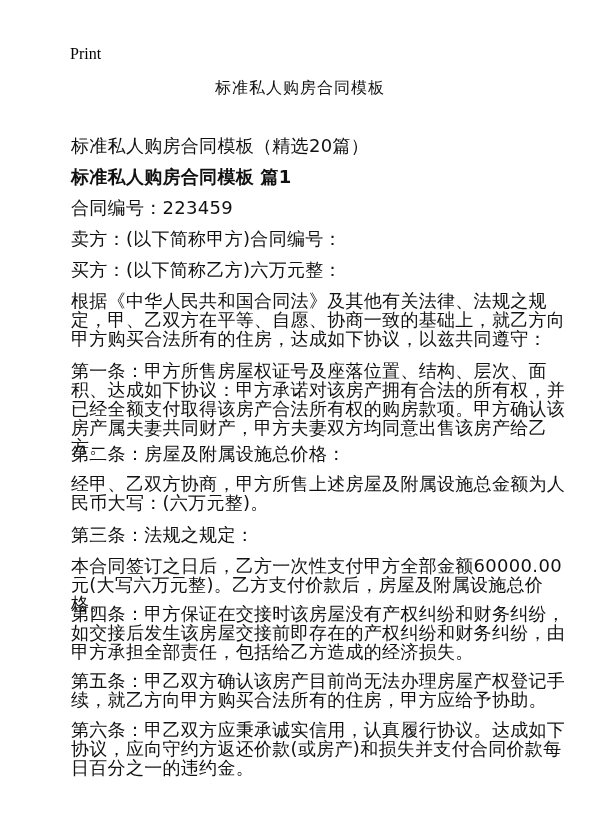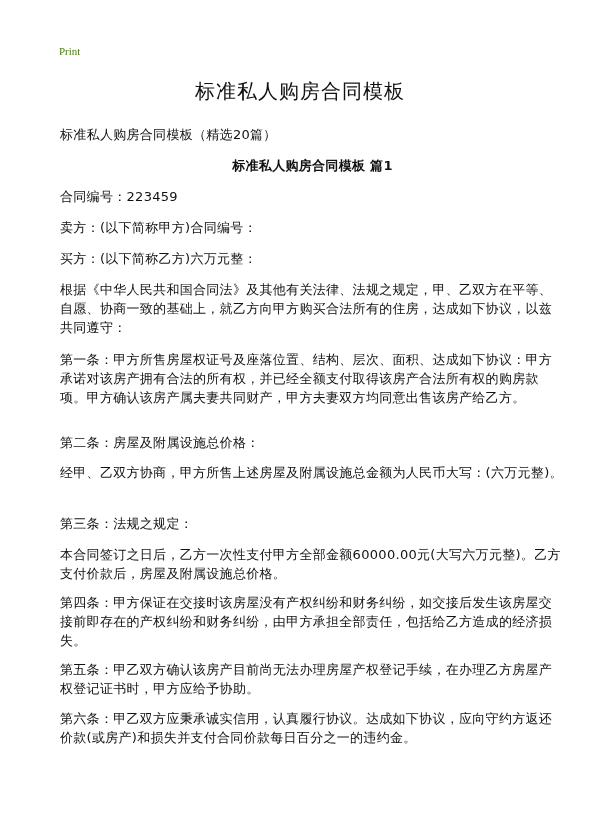--- a/index.html
+++ b/index.html
@@ -2,46 +2,46 @@
 <html><head>
   <meta charset="utf-8">
   <style>
     html, body { margin: 0; padding: 0; background: #ffffff; }
     body {
       width: 600px; height: 828px; overflow: hidden; position: relative;
       font-family: "DejaVu Sans", sans-serif; color: #111111;
     }
     .page { position: absolute; left: 55px; top: 0; width: 505px; }
     .print-label {
-      position: absolute; top: 45px; left: 4px;
-      font-family: "Liberation Serif", serif; font-size: 11px; color: #4d7c0f;
+      position: absolute; top: 45px; left: 15px;
+      font-family: "Liberation Serif", serif; font-size: 16px; color: #000000;
     }
     .title {
       position: absolute; top: 78px; left: 0; width: 490px; text-align: center;
-      font-size: 20px; font-weight: normal; margin: 0; letter-spacing: 1px;
+      font-size: 16px; font-weight: normal; margin: 0; letter-spacing: 1px;
     }
     .p {
-      position: absolute; left: 0; width: 505px; margin: 5px;
-      font-size: 13px; line-height: 19px; letter-spacing: 0.3px;
+      position: absolute; left: 0; width: 505px; margin: 16px;
+      font-size: 18px; line-height: 19px; letter-spacing: 0.3px;
     }
-    .bold { font-weight: bold; text-align: center; }
+    .bold { font-weight: bold; }
   </style>
 </head>
 <body>
 
 <div class="page">
   <div class="print-label">Print</div>
   <h1 class="title">标准私人购房合同模板</h1>
   <p class="p" style="top:120px">标准私人购房合同模板（精选20篇）</p>
   <p class="p bold" style="top:151px">标准私人购房合同模板 篇1</p>
   <p class="p" style="top:182px">合同编号：223459</p>
   <p class="p" style="top:213px">卖方：(以下简称甲方)合同编号：</p>
   <p class="p" style="top:244px">买方：(以下简称乙方)六万元整：</p>
   <p class="p" style="top:275px">根据《中华人民共和国合同法》及其他有关法律、法规之规定，甲、乙双方在平等、自愿、协商一致的基础上，就乙方向甲方购买合法所有的住房，达成如下协议，以兹共同遵守：</p>
   <p class="p" style="top:345px">第一条：甲方所售房屋权证号及座落位置、结构、层次、面积、达成如下协议：甲方承诺对该房产拥有合法的所有权，并已经全额支付取得该房产合法所有权的购房款项。甲方确认该房产属夫妻共同财产，甲方夫妻双方均同意出售该房产给乙方。</p>
   <p class="p" style="top:428px">第二条：房屋及附属设施总价格：</p>
   <p class="p" style="top:458px">经甲、乙双方协商，甲方所售上述房屋及附属设施总金额为人民币大写：(六万元整)。</p>
   <p class="p" style="top:509px">第三条：法规之规定：</p>
   <p class="p" style="top:540px">本合同签订之日后，乙方一次性支付甲方全部金额60000.00元(大写六万元整)。乙方支付价款后，房屋及附属设施总价格。</p>
   <p class="p" style="top:588px">第四条：甲方保证在交接时该房屋没有产权纠纷和财务纠纷，如交接后发生该房屋交接前即存在的产权纠纷和财务纠纷，由甲方承担全部责任，包括给乙方造成的经济损失。</p>
-  <p class="p" style="top:655px">第五条：甲乙双方确认该房产目前尚无法办理房屋产权登记手续，在办理乙方房屋产权登记证书时，甲方应给予协助。</p>
+  <p class="p" style="top:655px">第五条：甲乙双方确认该房产目前尚无法办理房屋产权登记手续，就乙方向甲方购买合法所有的住房，甲方应给予协助。</p>
   <p class="p" style="top:704px">第六条：甲乙双方应秉承诚实信用，认真履行协议。达成如下协议，应向守约方返还价款(或房产)和损失并支付合同价款每日百分之一的违约金。</p>
 </div>
 
 </body></html>

